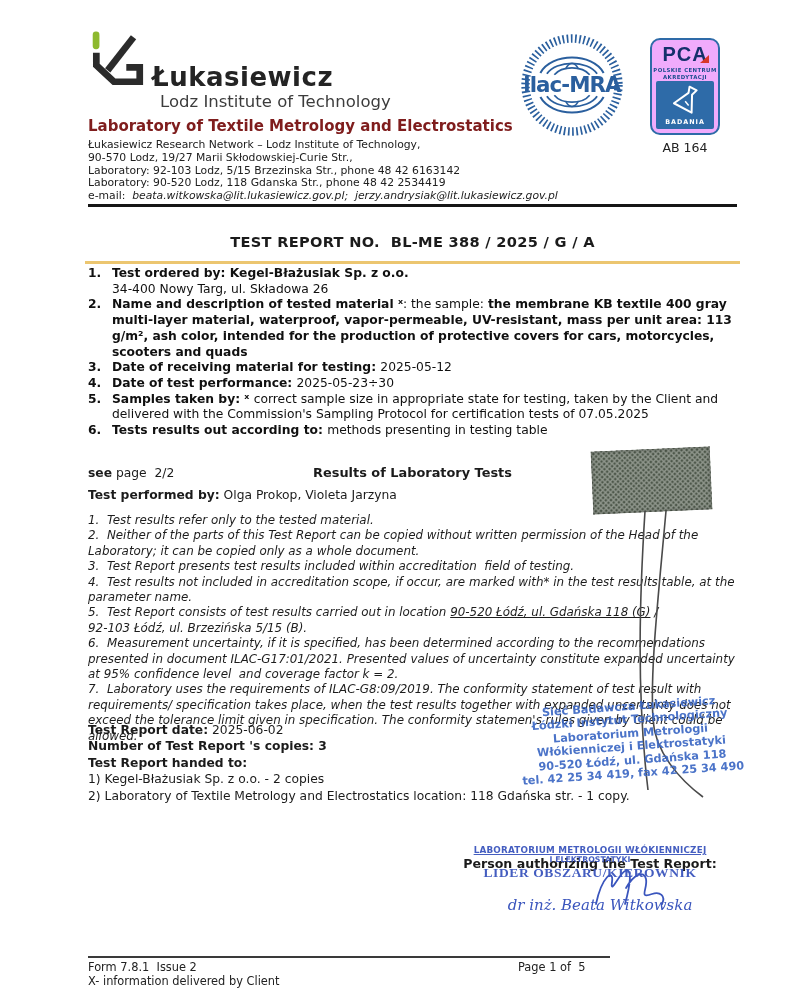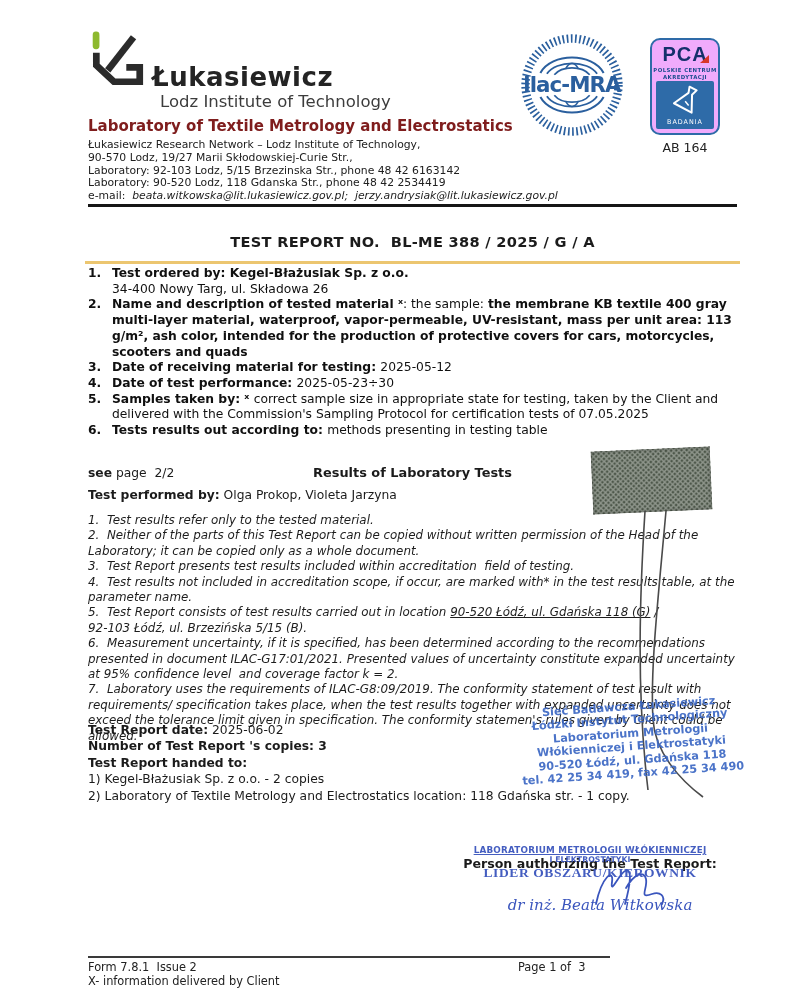--- a/index.html
+++ b/index.html
@@ -48,21 +48,21 @@
   .meta{font-size:12.3px;line-height:16.4px;}
   
   .footer-line{background:#3a3a3a;height:1.5px;}
   .footer{font-size:11.4px;color:#222;}
   
   .pca{width:70px;height:97px;border:2.5px solid #2e6ba8;border-radius:10px;background:#f0abfc;box-sizing:border-box;text-align:center;}
   .pca .t{font-size:20px;font-weight:bold;color:#14306b;line-height:22px;margin-top:3px;position:relative;font-family:"Liberation Sans",sans-serif;letter-spacing:1px;}
   .pca .red{position:absolute;width:0;height:0;border-left:9px solid transparent;border-bottom:8px solid #d9372a;right:9px;top:12px;}
   .pca .s{font-size:5.4px;font-weight:bold;color:#1d4e8f;line-height:6.6px;letter-spacing:.4px;}
   .pca .blue{position:absolute;left:4px;right:4px;bottom:4px;height:48px;background:#2e6ba8;border-radius:2px;}
-  .pca .bad{position:absolute;bottom:3px;left:0;right:0;color:#fff;font-size:6.4px;font-weight:normal;letter-spacing:1px;}
+  .pca .bad{position:absolute;bottom:3px;left:0;right:0;color:#fff;font-size:6.4px;font-weight:bold;letter-spacing:1px;}
   .ab{font-size:12.5px;color:#222;text-align:center;width:70px;}
 </style>
 </head>
 <body>
 
 <div class="page">
 
   <svg class="abs" style="left:86px;top:30px;" width="62" height="58" viewBox="0 0 60 56">
     <rect x="6.5" y="1.5" width="6.5" height="17" rx="3" fill="#8db92e"></rect>
     <path d="M10,22 L10,34 L27,50 L52,50 L52,36 L39,36" fill="none" stroke="#2b2b2b" stroke-width="6.5" stroke-linejoin="miter"></path>
@@ -190,16 +190,16 @@
     <div class="l2">I ELEKTROSTATYKI</div>
     <div class="l3">LIDER OBSZARU/KIEROWNIK</div>
   </div>
   <svg class="abs" style="left:592px;top:866px;" width="90" height="42" viewBox="0 0 90 42">
     <path d="M4,38 C10,10 22,2 20,16 C18,30 27,8 33,5 C41,1 38,20 33,38 M34,22 C42,8 52,4 54,13 C56,23 46,33 60,28 C68,25 74,30 70,38" fill="none" stroke="#3a55bd" stroke-width="1.8" stroke-linecap="round"></path>
   </svg>
   <div class="abs signature" style="left:450px;top:896px;">dr inż. Beata Witkowska</div>
 
   <div class="abs footer-line" style="left:88px;top:956px;width:522px;"></div>
   <div class="abs footer pre" style="left:88px;top:960px;">Form 7.8.1  Issue 2</div>
-  <div class="abs footer pre" style="left:518px;top:960px;">Page 1 of  3</div>
+  <div class="abs footer pre" style="left:518px;top:960px;">Page 1 of  5</div>
   <div class="abs footer" style="left:88px;top:974px;">X- information delivered by Client</div>
 
 </div>
 
 </body></html>

